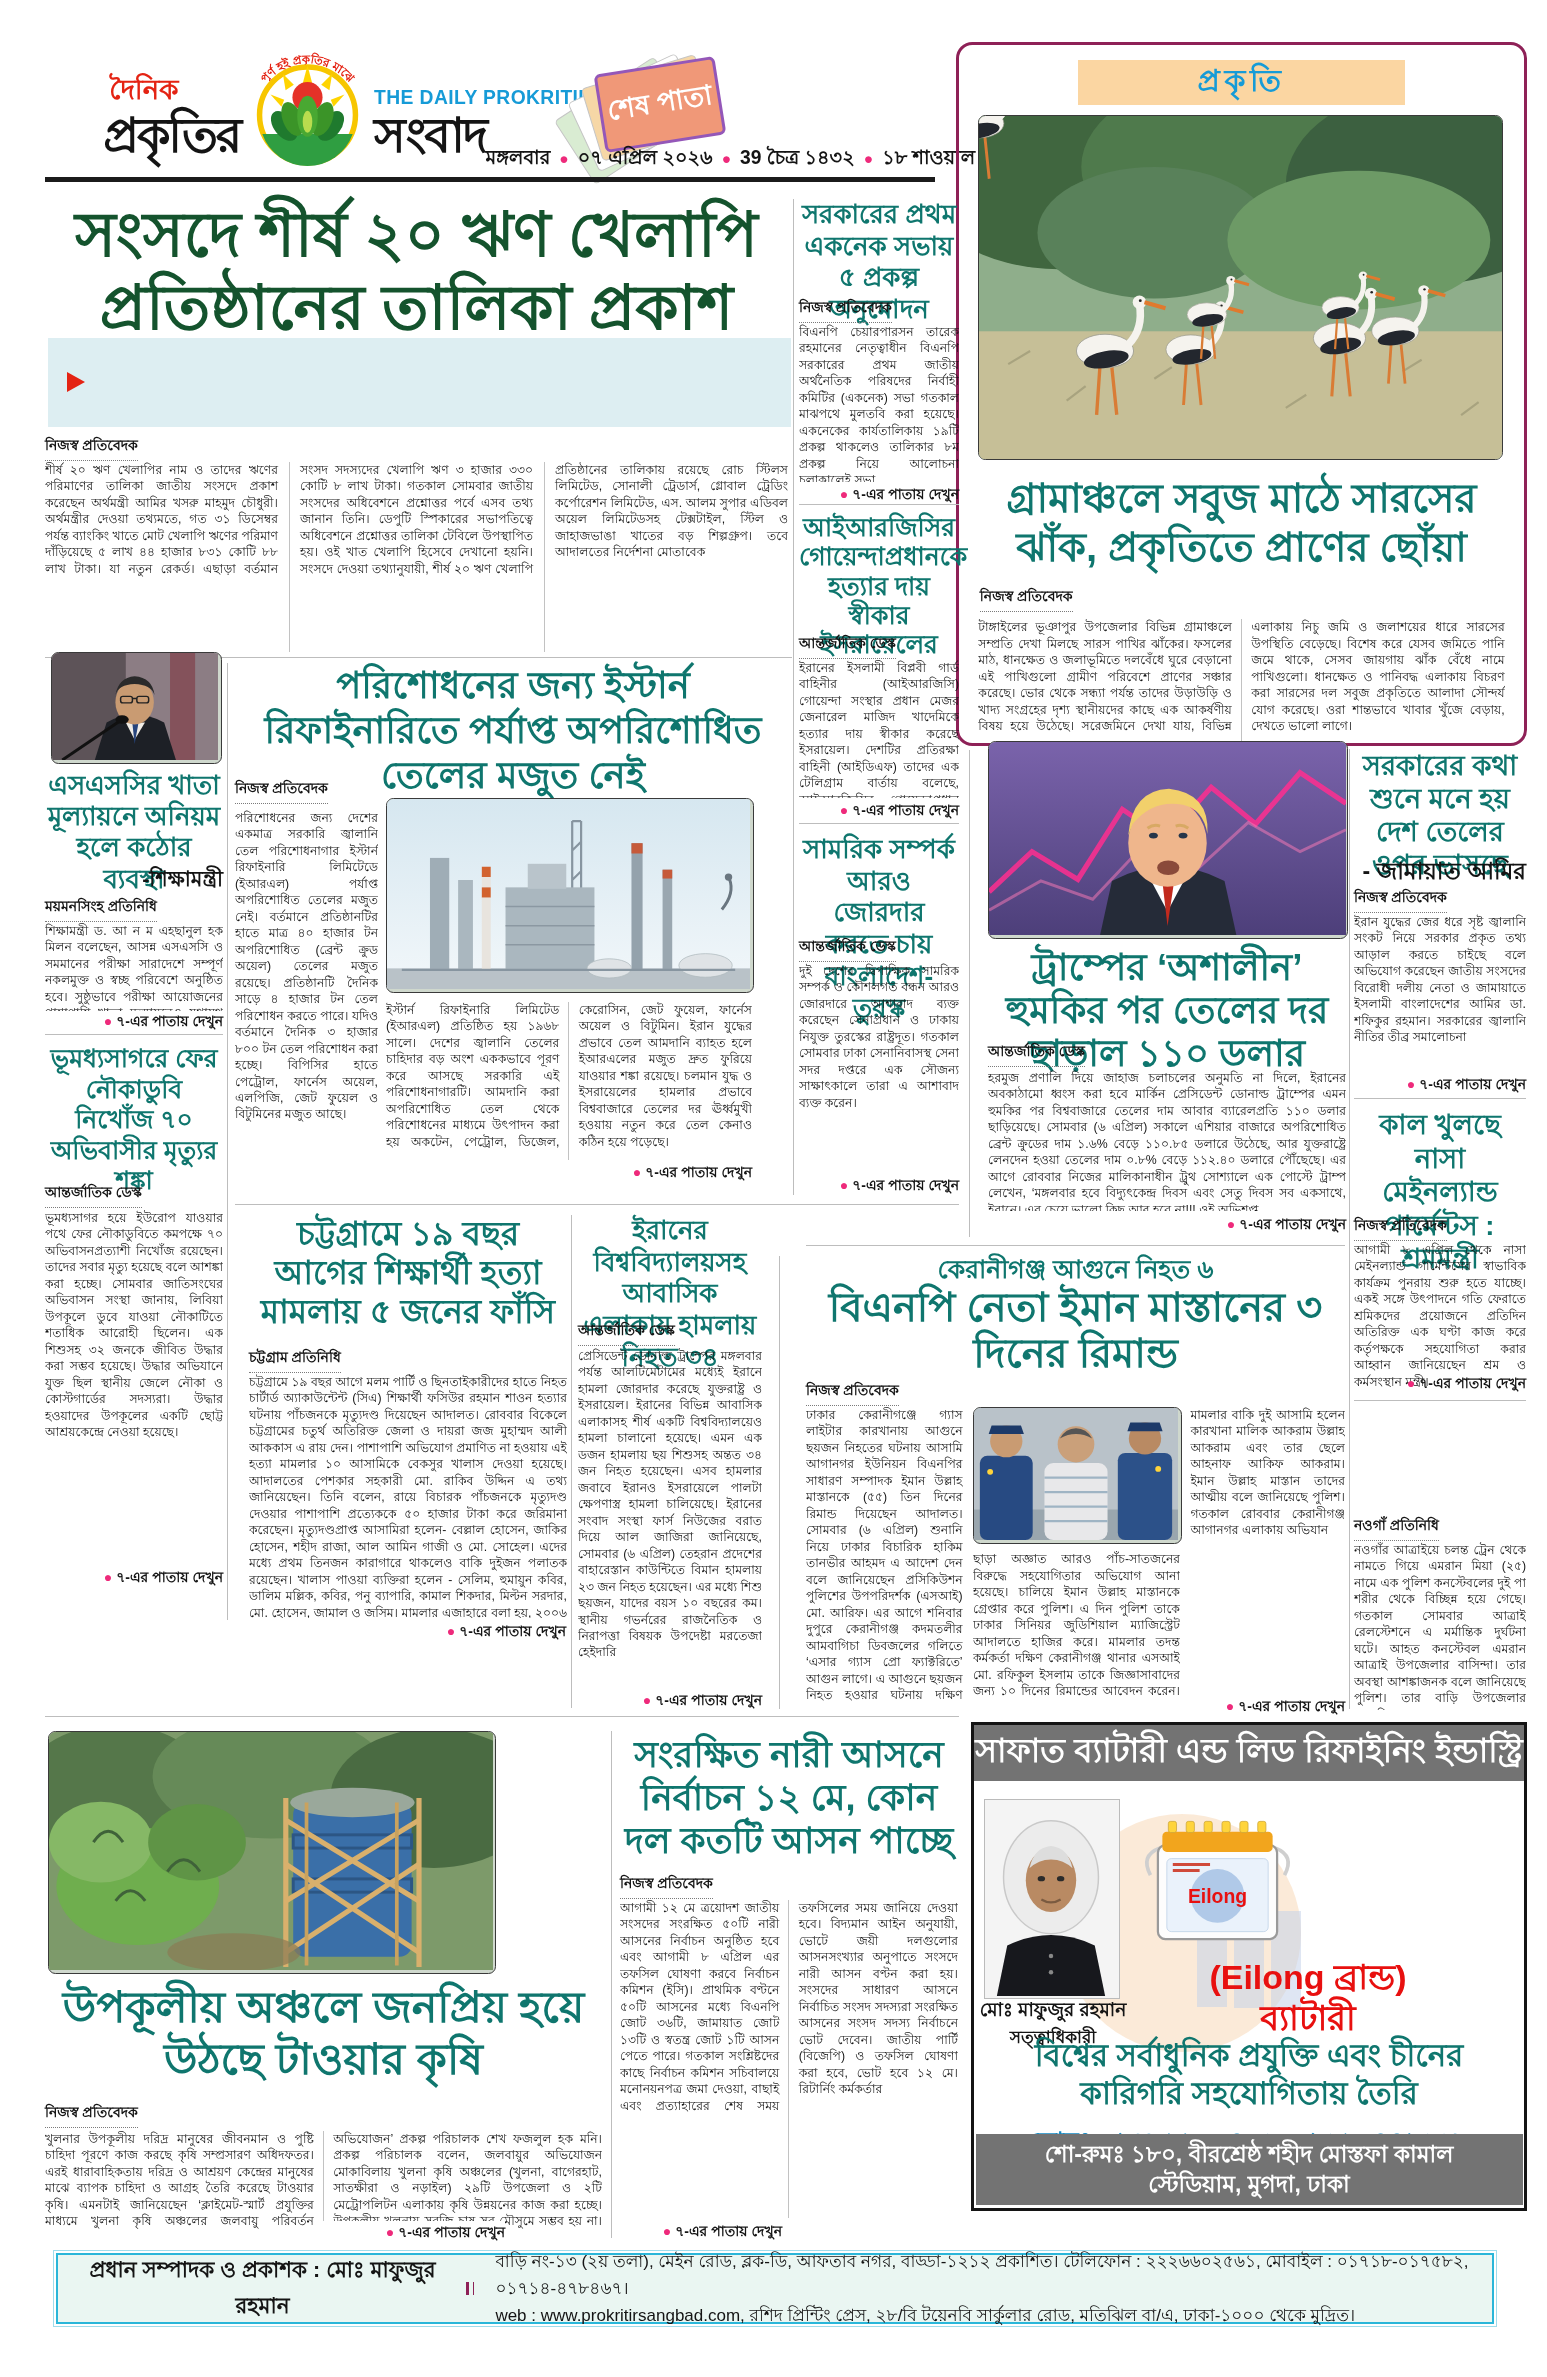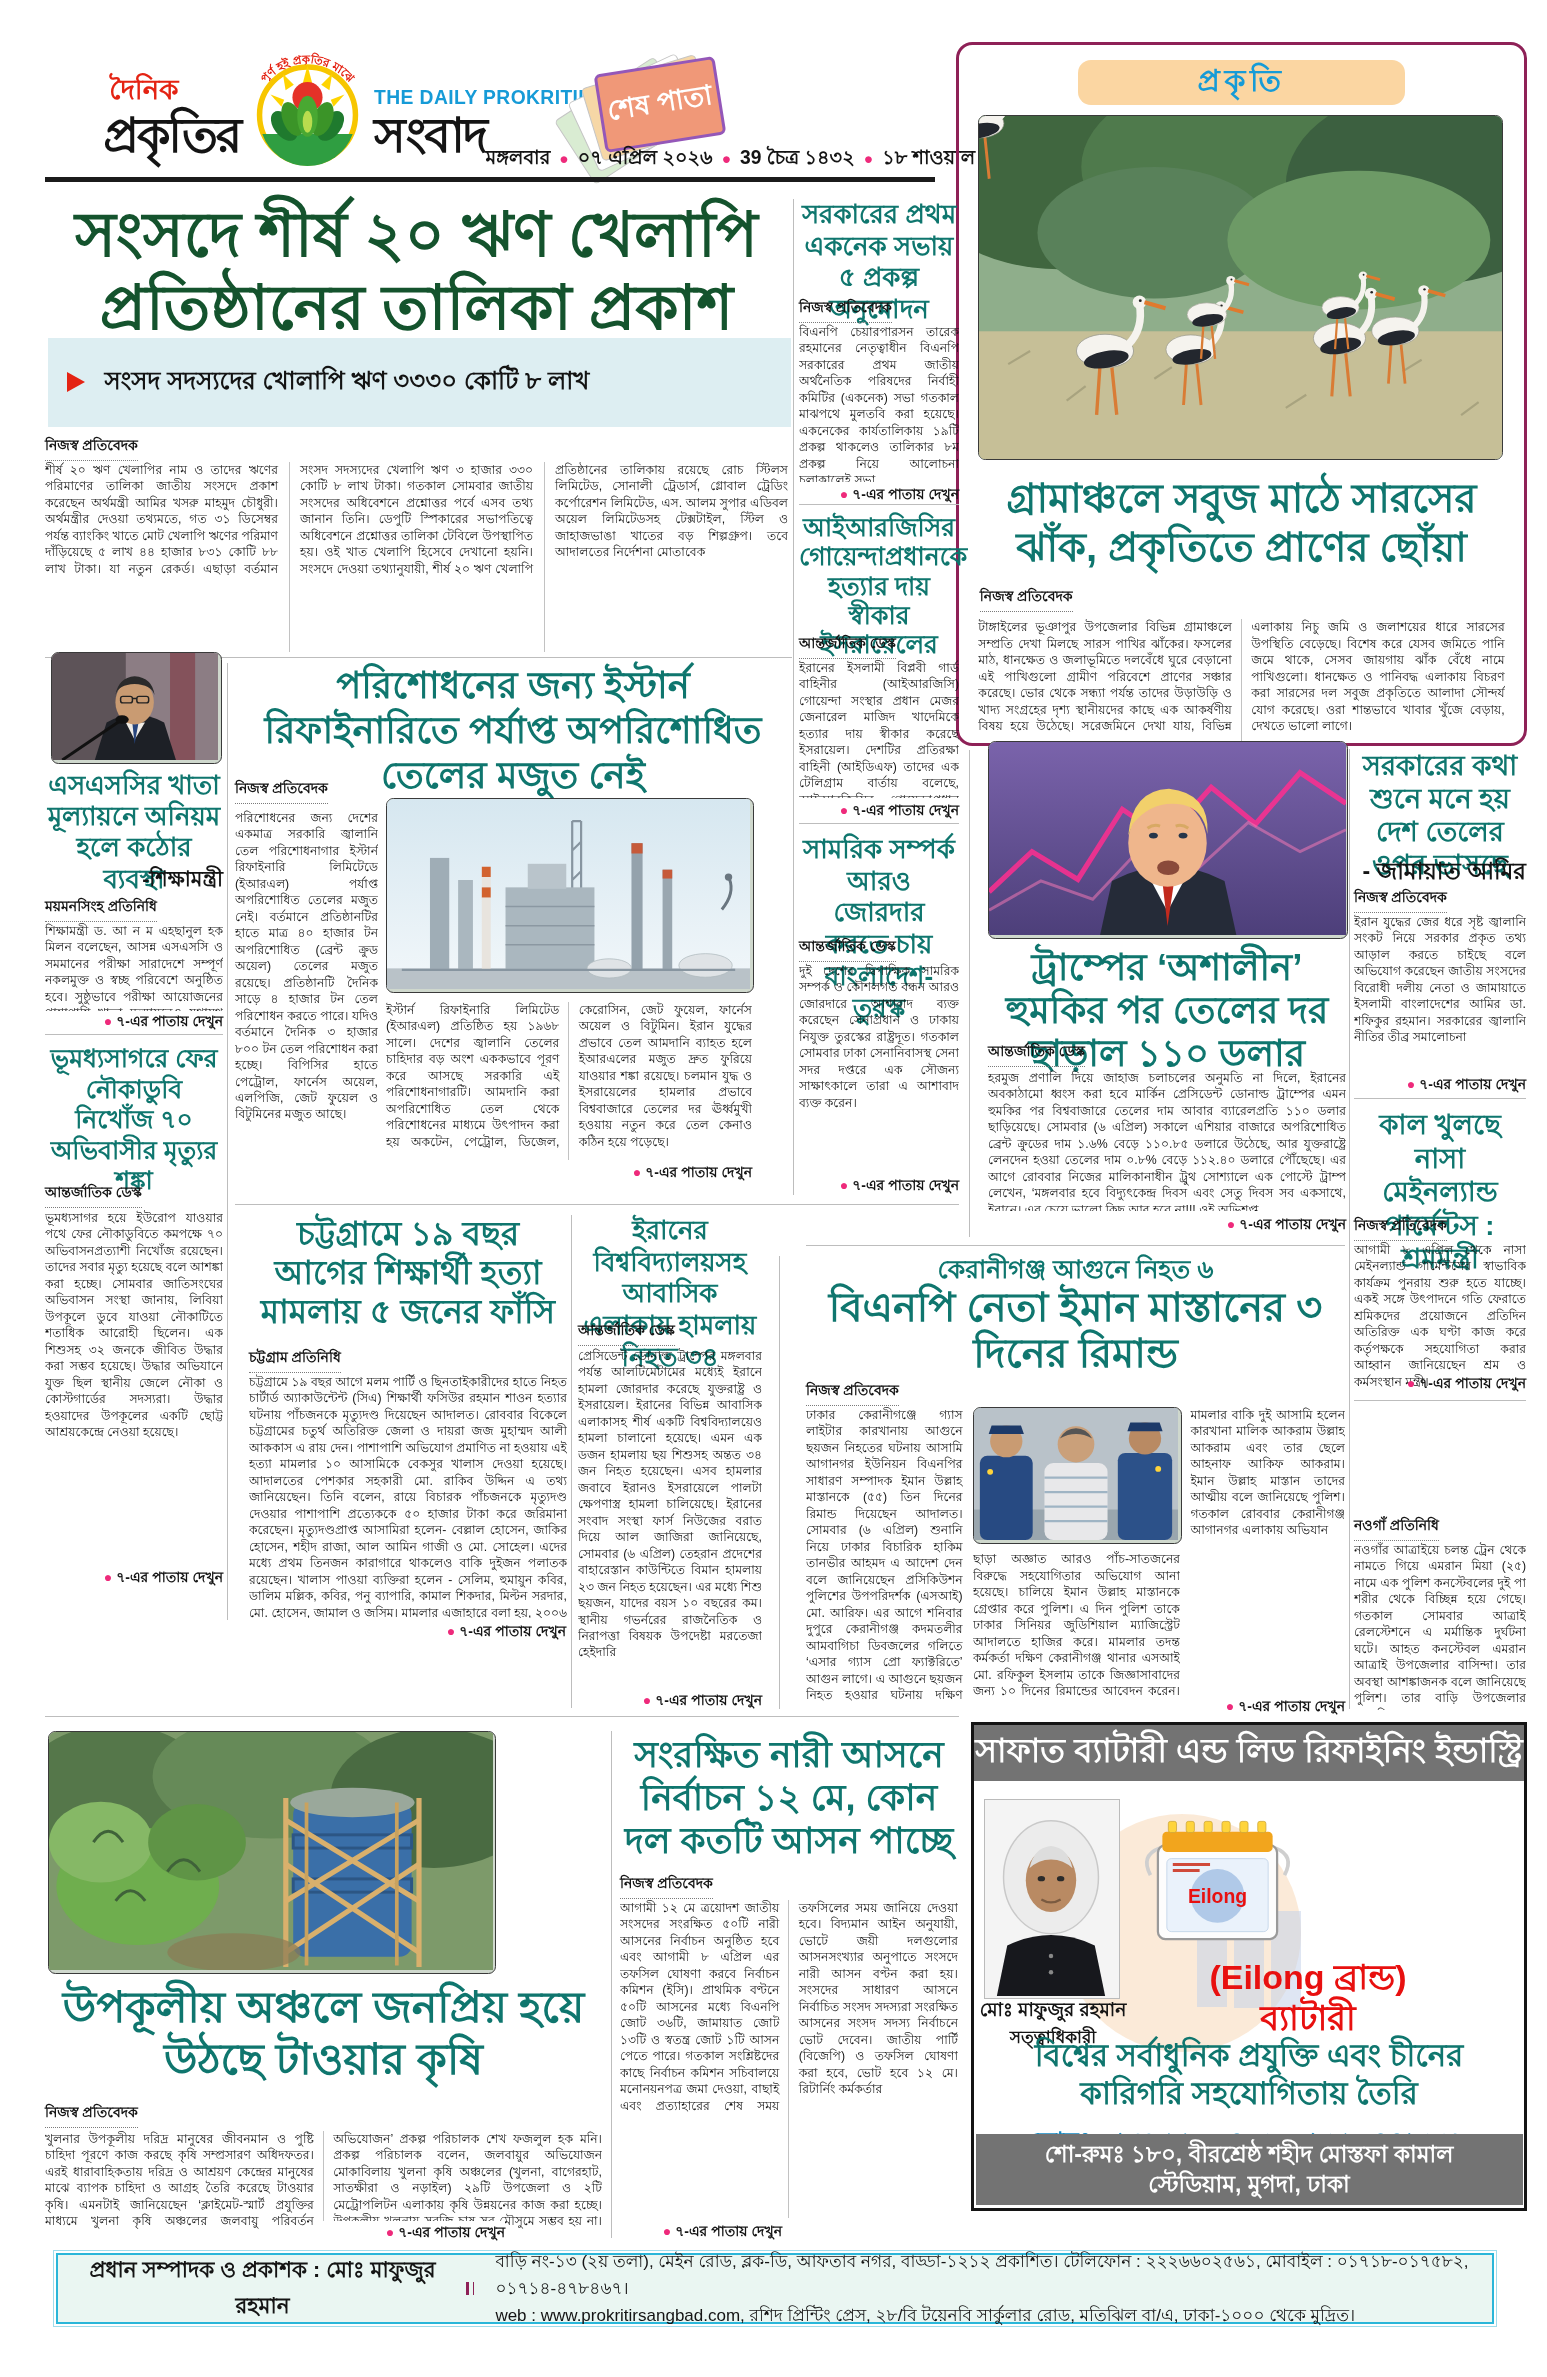--- a/index.html
+++ b/index.html
@@ -40,21 +40,21 @@
   .back3{background:#f6d7a6;transform:rotate(-8deg);left:-10.4px;top:3px;}
   .stamp .card{position:absolute;inset:0;background:#f09878;border:3px solid #9457b8;border-radius:6px;
                display:flex;align-items:center;justify-content:center;color:#ffffff;font-weight:800;font-size:27.5px;}
   
   .kick{background:#ddeef2;display:flex;flex-direction:column;justify-content:center;gap:7.4px;padding:7.4px 19.3px;}
   .kick-row{display:flex;align-items:center;font-size:24.5px;font-weight:800;color:#131313;}
   .karr{width:0;height:0;border-left:18px solid #e42313;border-top:10.4px solid transparent;border-bottom:10.4px solid transparent;margin-right:19.3px;flex:0 0 auto;}
   
   .nature-box{border:3px solid #8e2157;border-radius:16.3px;padding:13.4px 19.3px;box-sizing:border-box;}
   .nature-tag{width:327px;height:45px;margin:1.5px auto 10.4px auto;background:#fbd6a2;display:flex;align-items:center;justify-content:center;
-              color:#169bd7;font-size:30px;font-weight:800;letter-spacing:4.5px;border-radius:13px;}
+              color:#169bd7;font-size:30px;font-weight:800;letter-spacing:4.5px;}
   .frame{border:1.5px solid #3a3a3a;border-radius:7.4px;overflow:hidden;background:#cfd8cd;}
   
   .ad-box{border:3px solid #141414;box-sizing:border-box;background:#ffffff;}
   .ad-band{background:#737373;color:#ffffff;font-weight:800;display:flex;align-items:center;justify-content:center;text-align:center;}
   .ad-red{color:#e8100f;font-weight:800;text-align:center;}
   .wm-gear{position:absolute;border-radius:50%;background:#f8d9b8;opacity:.55;}
   .wm-bar{position:absolute;background:#c5d2ea;opacity:.55;}
   
   .footer-box{background:#eaf6f2;border:2.2px solid #2ab6d9;outline:0.7px solid #9fdcec;outline-offset:2.2px;
               display:flex;align-items:center;box-sizing:border-box;padding:24px 22px;}
@@ -148,21 +148,20 @@
     </div>
     <div class="hl" style="font-size:40px;line-height:1.24;margin-top:13.4px;">গ্রামাঞ্চলে সবুজ মাঠে সারসের ঝাঁক, প্রকৃতিতে প্রাণের ছোঁয়া</div>
     <div class="byl" style="margin:12px 0 7.4px 1.5px;"><span>নিজস্ব প্রতিবেদক</span></div>
     <div class="bd cols2" style="height:146px;">টাঙ্গাইলের ভূঞাপুর উপজেলার বিভিন্ন গ্রামাঞ্চলে সম্প্রতি দেখা মিলছে সারস পাখির ঝাঁকের। ফসলের মাঠ, ধানক্ষেত ও জলাভূমিতে দলবেঁধে ঘুরে বেড়ানো এই পাখিগুলো গ্রামীণ পরিবেশে প্রাণের সঞ্চার করেছে। ভোর থেকে সন্ধ্যা পর্যন্ত তাদের উড়াউড়ি ও খাদ্য সংগ্রহের দৃশ্য স্থানীয়দের কাছে এক আকর্ষণীয় বিষয় হয়ে উঠেছে। সরেজমিনে দেখা যায়, বিভিন্ন এলাকায় নিচু জমি ও জলাশয়ের ধারে সারসের উপস্থিতি বেড়েছে। বিশেষ করে যেসব জমিতে পানি জমে থাকে, সেসব জায়গায় ঝাঁক বেঁধে নামে পাখিগুলো। ধানক্ষেত ও পানিবদ্ধ এলাকায় বিচরণ করা সারসের দল সবুজ প্রকৃতিতে আলাদা সৌন্দর্য যোগ করেছে। ওরা শান্তভাবে খাবার খুঁজে বেড়ায়, দেখতে ভালো লাগে।</div>
   </div>
 
   <div class="abs hl red" style="left:45px;top:199px;width:743px;font-size:62px;line-height:1.17;">সংসদে শীর্ষ ২০ ঋণ খেলাপি প্রতিষ্ঠানের তালিকা প্রকাশ</div>
   <div class="abs kick" style="left:48px;top:338px;width:704px;height:74px;">
     <div class="kick-row">
         <span class="karr"></span>
-        <span>সংসদ সদস্যদের খোলাপি ঋণ ৩৩৩০ কোটি ৮ লাখ</span>
       </div>
   </div>
   <div class="abs byl" style="left:45px;top:434px;"><span>নিজস্ব প্রতিবেদক</span></div>
   <div class="abs bd cols3" style="left:45px;top:462px;width:743px;height:190px;">শীর্ষ ২০ ঋণ খেলাপির নাম ও তাদের ঋণের পরিমাণের তালিকা জাতীয় সংসদে প্রকাশ করেছেন অর্থমন্ত্রী আমির খসরু মাহমুদ চৌধুরী। অর্থমন্ত্রীর দেওয়া তথ্যমতে, গত ৩১ ডিসেম্বর পর্যন্ত ব্যাংকিং খাতে মোট খেলাপি ঋণের পরিমাণ দাঁড়িয়েছে ৫ লাখ ৪৪ হাজার ৮৩১ কোটি ৮৮ লাখ টাকা। যা নতুন রেকর্ড। এছাড়া বর্তমান সংসদ সদস্যদের খেলাপি ঋণ ৩ হাজার ৩৩০ কোটি ৮ লাখ টাকা। গতকাল সোমবার জাতীয় সংসদের অধিবেশনে প্রশ্নোত্তর পর্বে এসব তথ্য জানান তিনি। ডেপুটি স্পিকারের সভাপতিত্বে অধিবেশনে প্রশ্নোত্তর তালিকা টেবিলে উপস্থাপিত হয়। ওই খাত খেলাপি হিসেবে দেখানো হয়নি। সংসদে দেওয়া তথ্যানুযায়ী, শীর্ষ ২০ ঋণ খেলাপি প্রতিষ্ঠানের তালিকায় রয়েছে রোচ স্টিলস লিমিটেড, সোনালী ট্রেডার্স, গ্লোবাল ট্রেডিং কর্পোরেশন লিমিটেড, এস. আলম সুপার এডিবল অয়েল লিমিটেডসহ টেক্সটাইল, স্টিল ও জাহাজভাঙা খাতের বড় শিল্পগ্রুপ। তবে আদালতের নির্দেশনা মোতাবেক</div>
   <div class="hrul" style="left:45px;top:657px;width:747px;"></div>
 
   <div class="abs hl" style="left:799px;top:199px;width:160px;font-size:26px;line-height:1.22;">সরকারের প্রথম একনেক সভায় ৫ প্রকল্প অনুমোদন</div>
   <div class="abs byl" style="left:799px;top:296px;"><span>নিজস্ব প্রতিবেদক</span></div>
   <div class="abs bd" style="left:799px;top:324px;width:160px;height:158px;">বিএনপি চেয়ারপারসন তারেক রহমানের নেতৃত্বাধীন বিএনপি সরকারের প্রথম জাতীয় অর্থনৈতিক পরিষদের নির্বাহী কমিটির (একনেক) সভা গতকাল মাঝপথে মুলতবি করা হয়েছে। একনেকের কার্যতালিকায় ১৯টি প্রকল্প থাকলেও তালিকার ৮ম প্রকল্প নিয়ে আলোচনা চলাকালেই সভা</div>
   <div class="abs see7" style="left:799px;top:483px;width:160px;">৭-এর পাতায় দেখুন</div>

